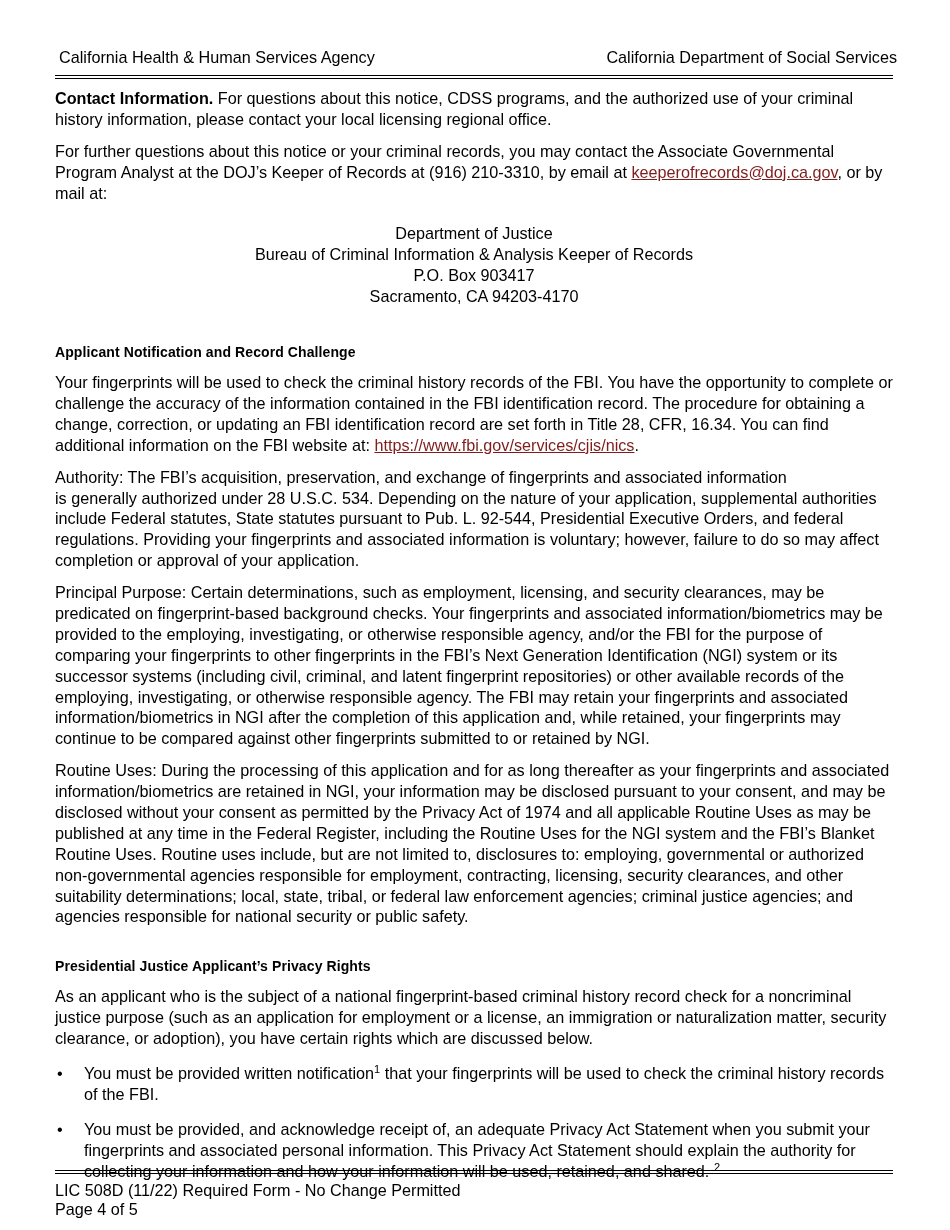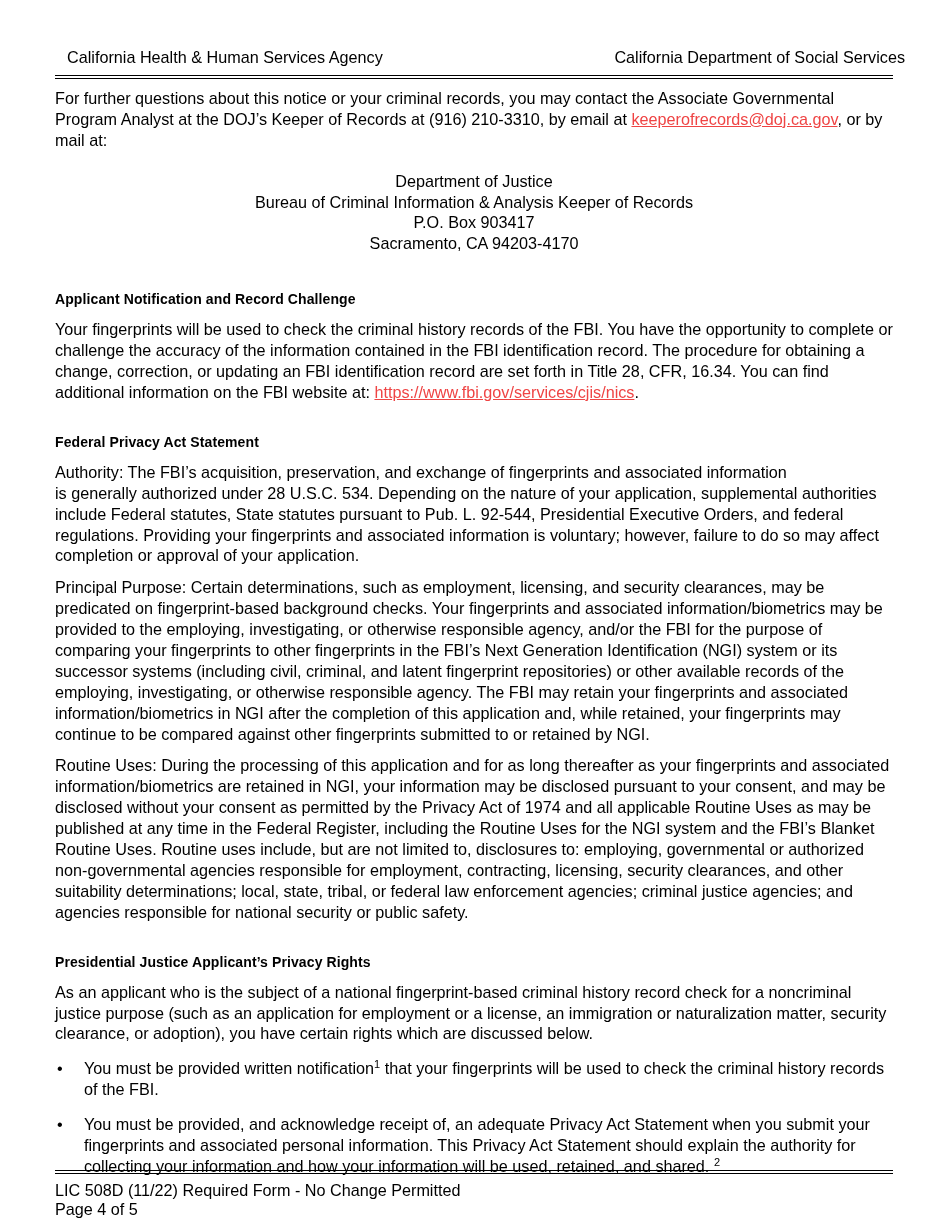--- a/index.html
+++ b/index.html
@@ -20,21 +20,21 @@
     left: 55px;
     top: 0;
     width: 838px;
     height: 1230px;
   }
 
   
   .header-row {
     position: absolute;
     top: 48px;
-    left: 12px;
+    left: 4px;
     width: 838px;
     display: flex;
     justify-content: space-between;
     align-items: flex-end;
     font-size: 16.2px;
   }
   .header-left, .header-right { white-space: nowrap; }
 
   .rule-double {
     position: absolute;
@@ -72,21 +72,21 @@
   }
   p {
     margin: 0 0 11px 0;
     text-align: left;
   }
   .tight { margin-bottom: 0; }
 
   b, .bold { font-weight: bold; }
 
   a.link {
-    color: #ef4444;
+    color: #7f1d1d;
     text-decoration: underline;
   }
 
   .addr-block {
     text-align: center;
     margin: 20px 0 0 0;
     line-height: 1.29;
   }
   .addr-line { display: block; }
 
@@ -122,39 +122,41 @@
 <div class="page">
 
   <div class="header-row">
     <span class="header-left">California Health &amp; Human Services Agency</span>
     <span class="header-right">California Department of Social Services</span>
   </div>
   <div class="rule-double" id="top-rule"></div>
 
   <div class="content">
 
+    <p>
+      <b>Contact Information.</b><span> For questions about this notice, CDSS programs, and the authorized use of your criminal history information, please contact your local licensing regional office.</span>
+    </p>
 
     <p>
       <span>For further questions about this notice or your criminal records, you may contact the Associate Governmental Program Analyst at the DOJ’s Keeper of Records at (916) 210-3310, by email at </span><a class="link" href="#">keeperofrecords@doj.ca.gov</a><span>, or by mail at:</span>
     </p>
 
     <div class="addr-block">
       <span class="addr-line">Department of Justice</span>
       <span class="addr-line">Bureau of Criminal Information &amp; Analysis Keeper of Records</span>
       <span class="addr-line">P.O. Box 903417</span>
       <span class="addr-line">Sacramento, CA 94203-4170</span>
     </div>
 
     <h2 class="section-head first">Applicant Notification and Record Challenge</h2>
 
     <p>
       <span>Your fingerprints will be used to check the criminal history records of the FBI. You have the opportunity to complete or challenge the accuracy of the information contained in the FBI identification record. The procedure for obtaining a change, correction, or updating an FBI identification record are set forth in Title 28, CFR, 16.34. You can find additional information on the FBI website at: </span><a class="link" href="#">https://www.fbi.gov/services/cjis/nics</a><span>.</span>
     </p>
 
-    <h2 class="section-head">Federal Privacy Act Statement</h2>
 
     <p>
       <span>Authority: The FBI’s acquisition, preservation, and exchange of fingerprints and associated information</span><br>
       <span>is generally authorized under 28 U.S.C. 534. Depending on the nature of your application, supplemental authorities include Federal statutes, State statutes pursuant to Pub. L. 92-544, Presidential Executive Orders, and federal regulations. Providing your fingerprints and associated information is voluntary; however, failure to do so may affect completion or approval of your application.</span>
     </p>
 
     <p>Principal Purpose: Certain determinations, such as employment, licensing, and security clearances, may be predicated on fingerprint-based background checks. Your fingerprints and associated information/biometrics may be provided to the employing, investigating, or otherwise responsible agency, and/or the FBI for the purpose of comparing your fingerprints to other fingerprints in the FBI’s Next Generation Identification (NGI) system or its successor systems (including civil, criminal, and latent fingerprint repositories) or other available records of the employing, investigating, or otherwise responsible agency. The FBI may retain your fingerprints and associated information/biometrics in NGI after the completion of this application and, while retained, your fingerprints may continue to be compared against other fingerprints submitted to or retained by NGI.</p>
 
     <p>Routine Uses: During the processing of this application and for as long thereafter as your fingerprints and associated information/biometrics are retained in NGI, your information may be disclosed pursuant to your consent, and may be disclosed without your consent as permitted by the Privacy Act of 1974 and all applicable Routine Uses as may be published at any time in the Federal Register, including the Routine Uses for the NGI system and the FBI’s Blanket Routine Uses. Routine uses include, but are not limited to, disclosures to: employing, governmental or authorized non-governmental agencies responsible for employment, contracting, licensing, security clearances, and other suitability determinations; local, state, tribal, or federal law enforcement agencies; criminal justice agencies; and agencies responsible for national security or public safety.</p>
 

